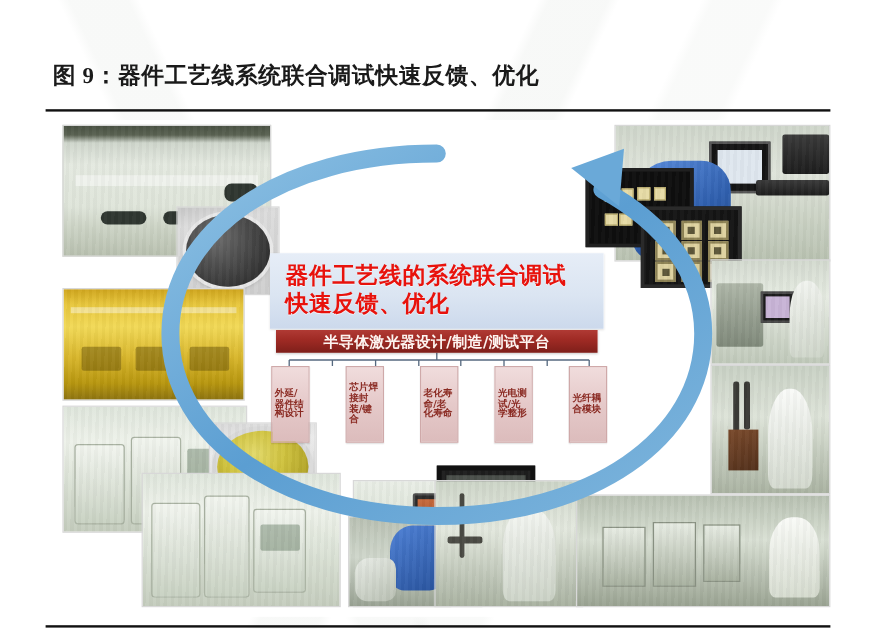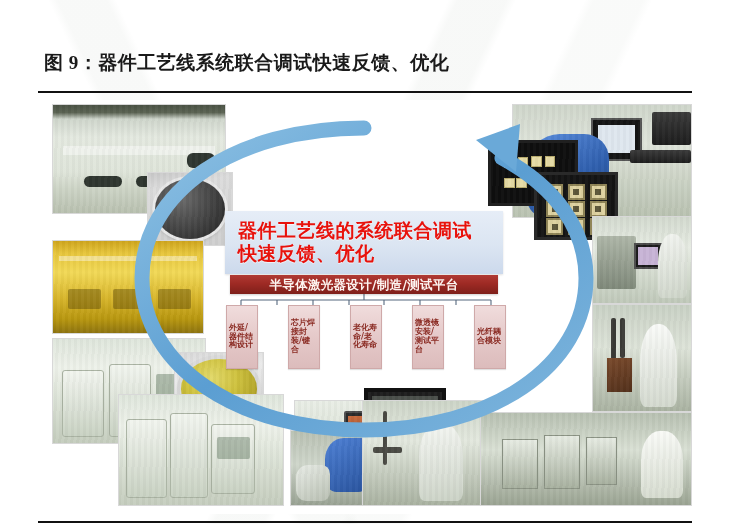--- a/index.html
+++ b/index.html
@@ -371,21 +371,21 @@
       <div class="box">
         <span>外延/器件结构设计</span>
       </div>
       <div class="box">
         <span>芯片焊接封装/键合</span>
       </div>
       <div class="box">
         <span>老化寿命/老化寿命</span>
       </div>
       <div class="box">
-        <span>微透镜安装/测试平台</span>
+        <span>光电测试/光学整形</span>
       </div>
       <div class="box">
         <span>光纤耦合模块</span>
       </div>
     </div>
 
   </div>
 </div>
 
 </body></html>

